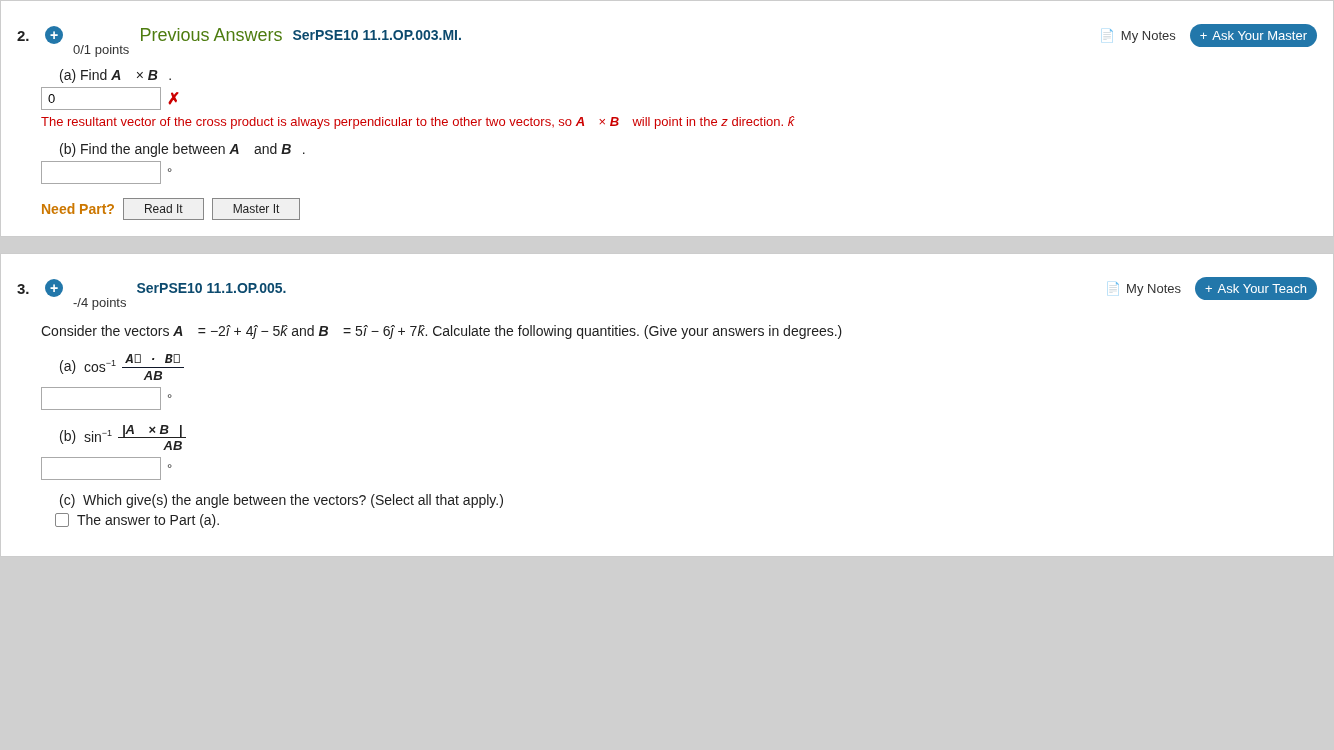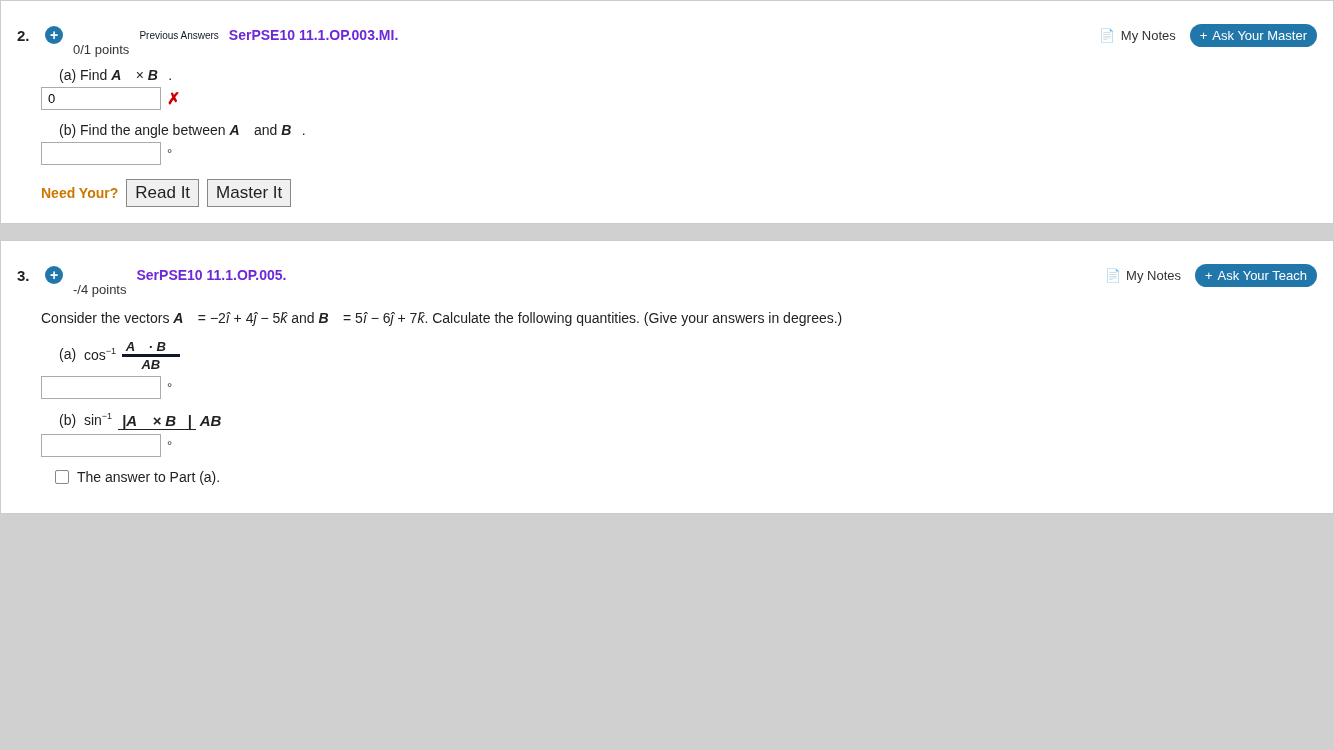--- a/index.html
+++ b/index.html
@@ -46,29 +46,29 @@
       font-weight: bold;
       cursor: pointer;
       flex-shrink: 0;
     }
     .points-label {
       font-size: 13px;
       color: #333;
       margin-top: 29px;
     }
     .prev-answers {
-      font-size: 10px;
-      color: #0f172a;
+      font-size: 18px;
+      color: #4d7c0f;
       cursor: pointer;
       text-decoration: none;
     }
     .problem-code {
       font-size: 14px;
       font-weight: bold;
-      color: #6d28d9;
+      color: #0c4a6e;
     }
     .header-right {
       margin-left: auto;
       display: flex;
       align-items: center;
       gap: 14px;
     }
     .my-notes-btn {
       display: flex;
       align-items: center;
@@ -137,22 +137,22 @@
       margin-top: 14px;
     }
     .need-help-label {
       font-size: 14px;
       font-weight: bold;
       color: #cc7700;
     }
     .help-btn {
       border: 1px solid #888;
       background: #f0f0f0;
-      padding: 3px 8px;
-      font-size: 17px;
+      padding: 3px 20px;
+      font-size: 12px;
       cursor: pointer;
       color: #222;
     }
     .divider {
       height: 8px;
       background: #d0d0d0;
     }
     .checkbox-row {
       display: flex;
       align-items: center;
@@ -198,34 +198,37 @@
     <div class="question-body">
 
       <div class="sub-question">
         <div class="sub-label">
           (a) Find <span style="font-style:italic;font-weight:bold;">A⃗</span> × <span style="font-style:italic;font-weight:bold;">B⃗</span>.
         </div>
         <div class="input-row">
           <input type="text" class="answer-input" value="0" style="">
           <span class="error-icon">✗</span>
         </div>
+        <div class="feedback-text">
+          The resultant vector of the cross product is always perpendicular to the other two vectors, so <span style="font-style:italic;font-weight:bold;">A⃗</span> × <span style="font-style:italic;font-weight:bold;">B⃗</span> will point in the <span style="font-style:italic;">z</span> direction. <span style="font-style:italic;">k̂</span>
+        </div>
       </div>
 
       <div class="sub-question">
         <div class="sub-label">
           (b) Find the angle between <span style="font-style:italic;font-weight:bold;">A⃗</span> and <span style="font-style:italic;font-weight:bold;">B⃗</span>.
         </div>
         <div class="input-row">
           <input type="text" class="answer-input" value="" style="">
           <span class="degree-symbol">°</span>
         </div>
       </div>
 
       <div class="need-help">
-        <span class="need-help-label">Need Your?</span>
+        <span class="need-help-label">Need Part?</span>
         <button class="help-btn">Read It</button>
         <button class="help-btn">Master It</button>
       </div>
     </div>
   </div>
 
   <div class="divider"></div>
 
   <div class="question-block">
     <div class="question-header">
@@ -249,49 +252,53 @@
       <div class="question-text">
         Consider the vectors <span style="font-style:italic;font-weight:bold;">A⃗</span> = −2<span style="font-style:italic;">î</span> + 4<span style="font-style:italic;">ĵ</span> − 5<span style="font-style:italic;">k̂</span> and <span style="font-style:italic;font-weight:bold;">B⃗</span> = 5<span style="font-style:italic;">î</span> − 6<span style="font-style:italic;">ĵ</span> + 7<span style="font-style:italic;">k̂</span>. Calculate the following quantities. (Give your answers in degrees.)
       </div>
 
       <div class="sub-question">
         <div class="sub-label">
           <span>(a)</span>&nbsp;
           <span>
             cos<sup>−1</sup>
             <span style="display:inline-flex; flex-direction:column; align-items:center; vertical-align:middle; font-size:13px; margin:0 2px;">
-              <span style="border-bottom:3px solid #0f172a; padding:0 4px; font-style:italic;font-weight:bold;">A⃗ · B⃗</span>
+              <span style="border-bottom:1px solid #0f172a; padding:0 4px; font-style:italic;font-weight:bold;font-family:Liberation Mono, monospace;">A⃗ · B⃗</span>
               <span style="padding:0 4px; font-style:italic;font-weight:bold;">AB</span>
             </span>
           </span>
         </div>
         <div class="input-row">
           <input type="text" class="answer-input" value="" style="">
           <span class="degree-symbol">°</span>
         </div>
       </div>
 
       <div class="sub-question">
         <div class="sub-label">
           <span>(b)</span>&nbsp;
           <span>
             sin<sup>−1</sup>
-            <span style="display:inline-flex; flex-direction:row; align-items:flex-start; vertical-align:middle; font-size:15px; margin:0 2px;">
+            <span style="display:inline-flex; flex-direction:column; align-items:flex-end; vertical-align:middle; font-size:13px; margin:0 2px;">
               <span style="border-bottom:1px solid #222; padding:0 4px; font-style:italic;font-weight:bold;">|A⃗ × B⃗|</span>
               <span style="padding:0 4px; font-style:italic;font-weight:bold;">AB</span>
             </span>
           </span>
         </div>
         <div class="input-row">
           <input type="text" class="answer-input" value="" style="">
           <span class="degree-symbol">°</span>
         </div>
       </div>
 
       <div class="sub-question">
+        <div class="sub-label">
+          <span>(c)</span>&nbsp;
+          <span>Which give(s) the angle between the vectors? (Select all that apply.)</span>
+        </div>
         <div class="checkbox-row">
           <span class="checkbox-item"></span>
           <span>The answer to Part (a).</span>
         </div>
       </div>
     </div>
   </div>
 
 </div>
 

